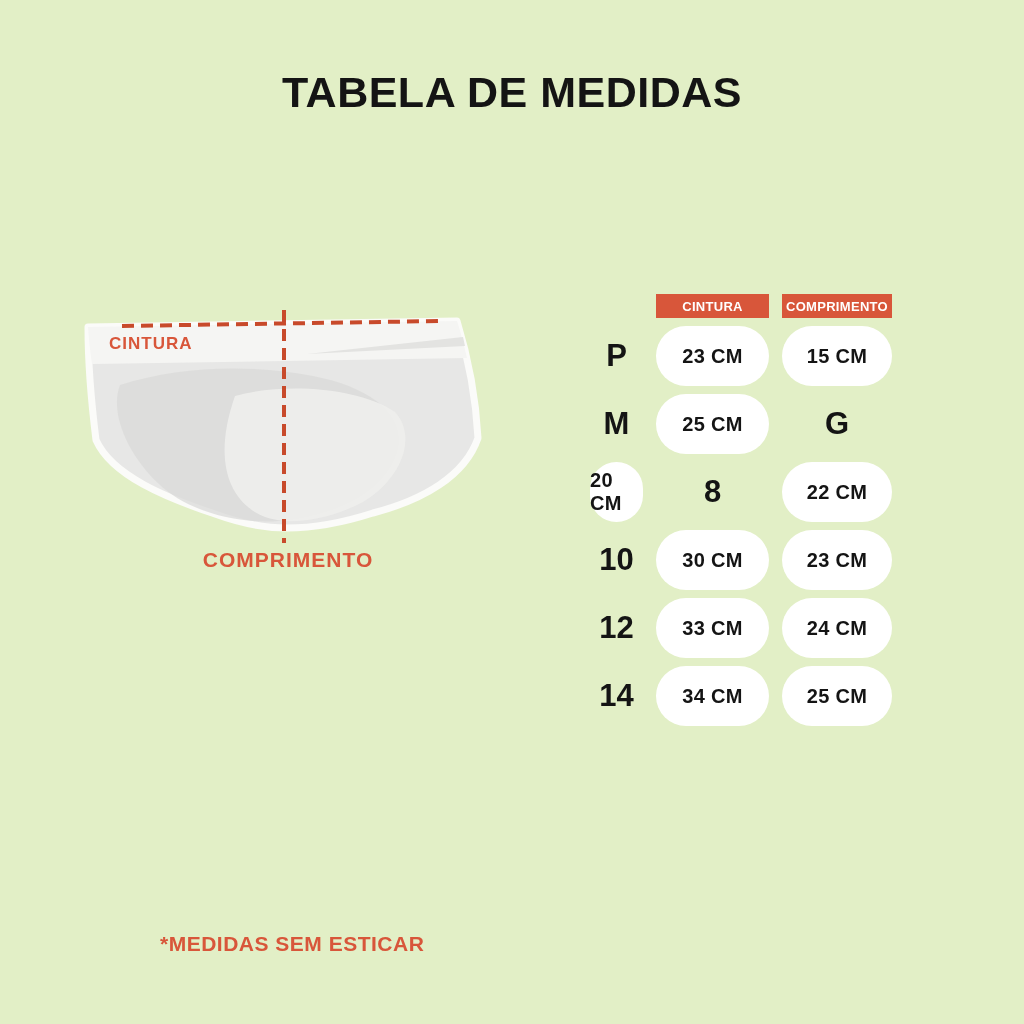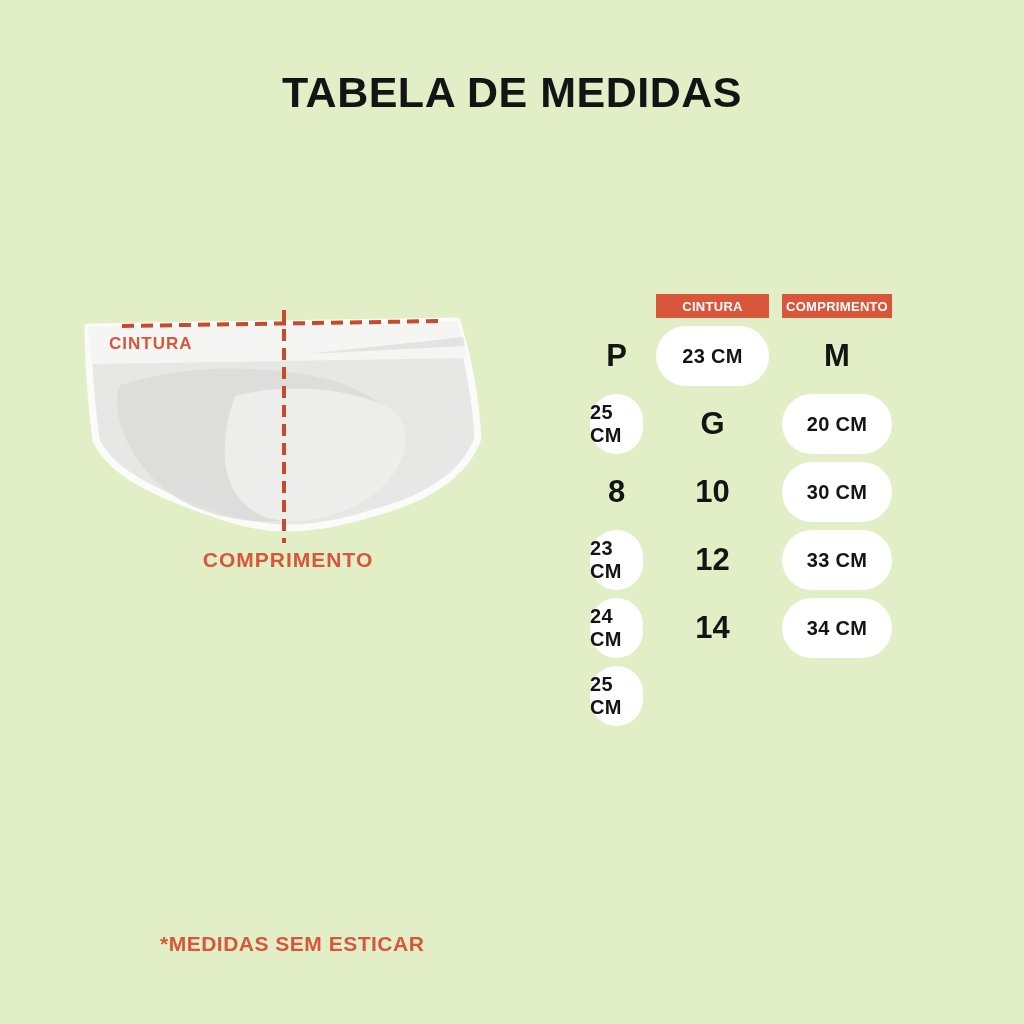--- a/index.html
+++ b/index.html
@@ -151,25 +151,27 @@
     <div class="length-label">COMPRIMENTO</div>
   </div>
 
   <div class="size-table">
     <div class="corner"></div>
     <div class="col-header">CINTURA</div>
     <div class="col-header">COMPRIMENTO</div>
 
   <div class="size-label">P</div>
       <div class="cell">23 CM</div>
+      <div class="cell">15 CM</div>
       <div class="size-label">M</div>
       <div class="cell">25 CM</div>
       <div class="size-label">G</div>
       <div class="cell">20 CM</div>
       <div class="size-label">8</div>
+      <div class="cell">22 CM</div>
       <div class="size-label">10</div>
       <div class="cell">30 CM</div>
       <div class="cell">23 CM</div>
       <div class="size-label">12</div>
       <div class="cell">33 CM</div>
       <div class="cell">24 CM</div>
       <div class="size-label">14</div>
       <div class="cell">34 CM</div>
       <div class="cell">25 CM</div>
     </div>

